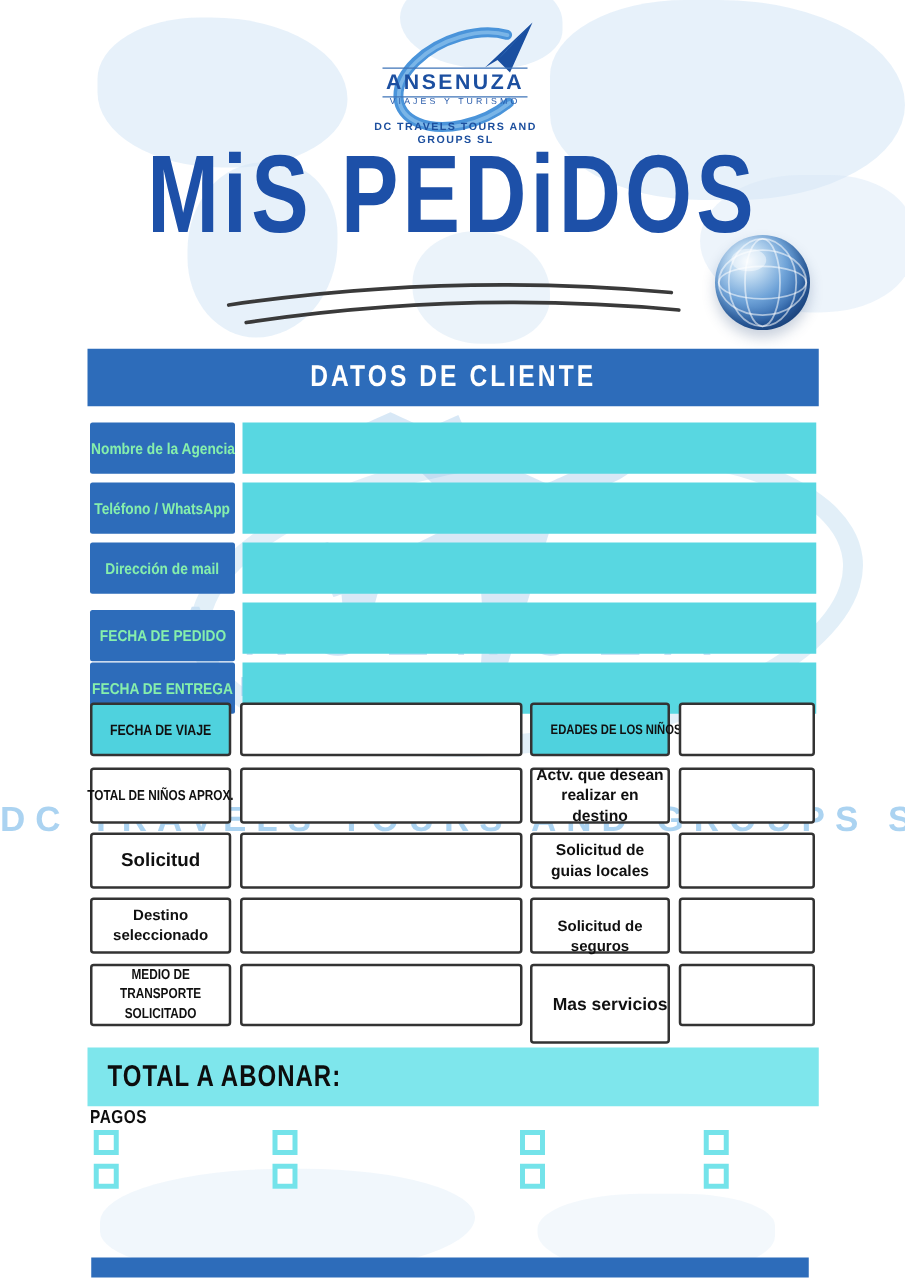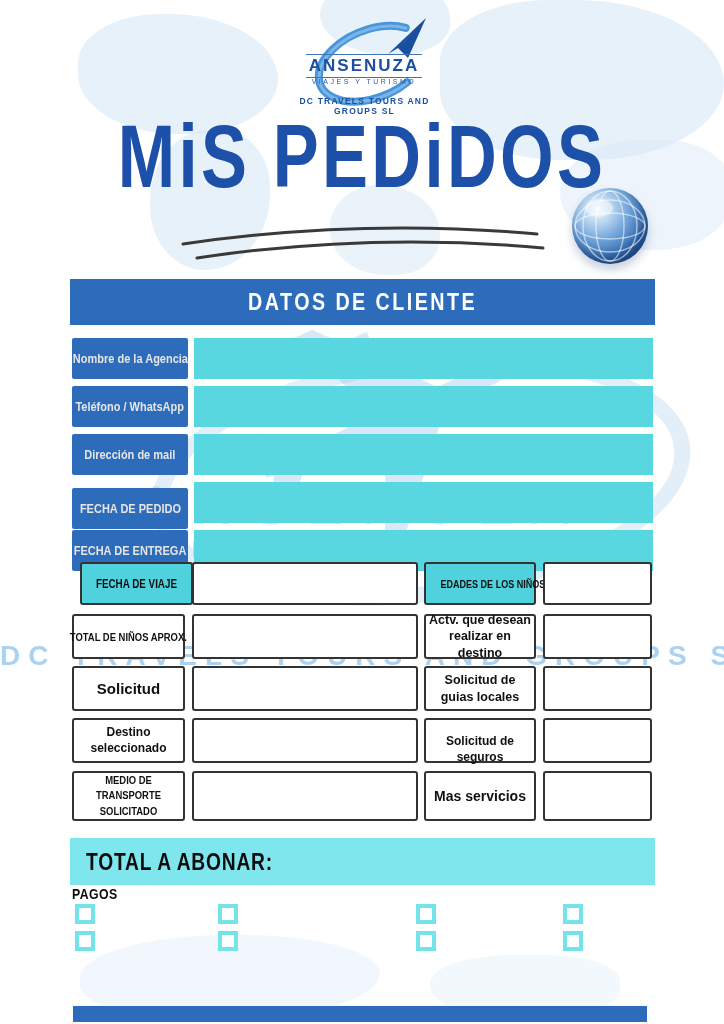--- a/index.html
+++ b/index.html
@@ -27,21 +27,21 @@
 
   
   .globe{position:absolute;left:572px;top:188px;width:76px;height:76px;border-radius:50%;
     background:radial-gradient(circle at 34% 28%, #f2f8fd 0%, #bcd8f0 18%, #6fa3d8 42%, #2f66ab 68%, #173e77 100%);
     box-shadow:0 6px 10px rgba(40,70,120,.25), inset -4px -6px 10px rgba(10,30,70,.35);}
   .globe svg{position:absolute;left:0;top:0;}
 
   
   .section-header{position:absolute;left:70px;top:279px;width:585px;height:46px;background:var(--header_blue);color:#ffffff;display:flex;align-items:center;justify-content:center;}
   .section-header span{font-size:24px;font-weight:bold;letter-spacing:3px;transform:scaleX(.82);white-space:nowrap;}
-  .c-label{position:absolute;left:72px;width:116px;height:41px;background:var(--header_blue);color:#e5e5e5;display:flex;align-items:center;justify-content:center;text-align:center;border-radius:2px;}
+  .c-label{position:absolute;left:72px;width:116px;height:41px;background:var(--header_blue);color:#86efac;display:flex;align-items:center;justify-content:center;text-align:center;border-radius:2px;}
   .c-label span{font-size:12.5px;font-weight:bold;transform:scaleX(.88);white-space:nowrap;}
   .c-field{position:absolute;left:194px;width:459px;height:41px;background:var(--field_teal);}
 
   
   .g-box{position:absolute;background:#ffffff;border:2px solid var(--border_dark);border-radius:3px;box-sizing:border-box;display:flex;align-items:center;justify-content:center;text-align:center;color:#101010;}
   .g-box.teal{background:var(--label_teal);}
   .g-caps{font-size:12px;font-weight:bold;transform:scaleX(.82);white-space:nowrap;}
   .g-caps2{font-size:11.5px;font-weight:bold;transform:scaleX(.82);line-height:1.35;}
   .g-round{font-size:12.5px;font-weight:bold;line-height:1.3;padding:0 3px;}
   .g-round-lg{font-size:15px;font-weight:bold;}
@@ -129,21 +129,21 @@
   <div class="c-label" style="top:488px;">
       <span>FECHA DE PEDIDO</span>
     </div>
   <div class="c-field" style="top:482px;"></div>
 
   <div class="c-label" style="top:530px;">
       <span>FECHA DE ENTREGA</span>
     </div>
   <div class="c-field" style="top:530px;"></div>
 
-  <div class="g-box teal" style="left:72px;top:562px;width:113px;height:43px;margin-left:8px;">
+  <div class="g-box teal" style="left:72px;top:562px;width:113px;height:43px;">
       <span class="g-caps">FECHA DE VIAJE</span>
     </div>
   <div class="g-box" style="left:192px;top:562px;width:226px;height:43px;"></div>
   <div class="g-box teal" style="left:424px;top:562px;width:112px;height:43px;padding-left:25px;">
       <span class="g-caps" style="font-size:11px;">EDADES DE LOS NIÑOS</span>
     </div>
   <div class="g-box" style="left:543px;top:562px;width:109px;height:43px;"></div>
 
   <div class="g-box" style="left:72px;top:614px;width:113px;height:45px;">
       <span class="g-caps" style="font-size:11.5px;">TOTAL DE NIÑOS APROX.</span>
@@ -169,21 +169,21 @@
   <div class="g-box" style="left:192px;top:718px;width:226px;height:45px;"></div>
   <div class="g-box" style="left:424px;top:718px;width:112px;height:45px;">
       <span class="g-round" style="font-size:12px;margin-top:19px;">Solicitud de seguros</span>
     </div>
   <div class="g-box" style="left:543px;top:718px;width:109px;height:45px;"></div>
 
   <div class="g-box" style="left:72px;top:771px;width:113px;height:50px;">
       <span class="g-caps2">MEDIO DE TRANSPORTE SOLICITADO</span>
     </div>
   <div class="g-box" style="left:192px;top:771px;width:226px;height:50px;"></div>
-  <div class="g-box" style="left:424px;top:771px;width:112px;height:50px;">
+  <div class="g-box" style="left:424px;top:771px;width:112px;height:64px;justify-content:flex-end;">
       <span class="g-round-lg" style="font-size:14px;">Mas servicios</span>
     </div>
   <div class="g-box" style="left:543px;top:771px;width:109px;height:50px;"></div>
 
   <div class="total-bar">
     <span>TOTAL A ABONAR:</span>
   </div>
   <div class="pagos">PAGOS</div>
 
   <div class="checkbox" style="left:75px;top:904px;"></div>

